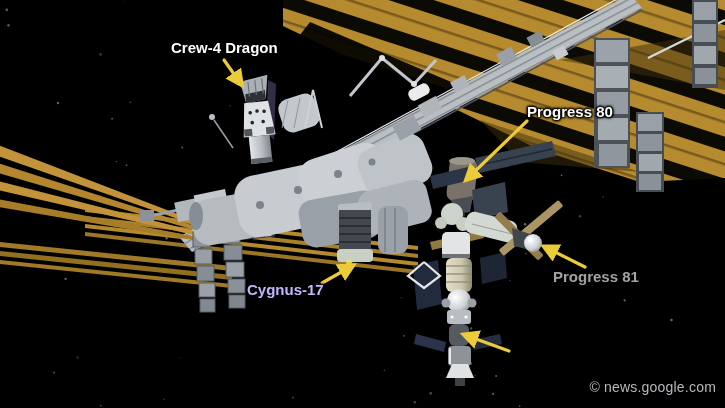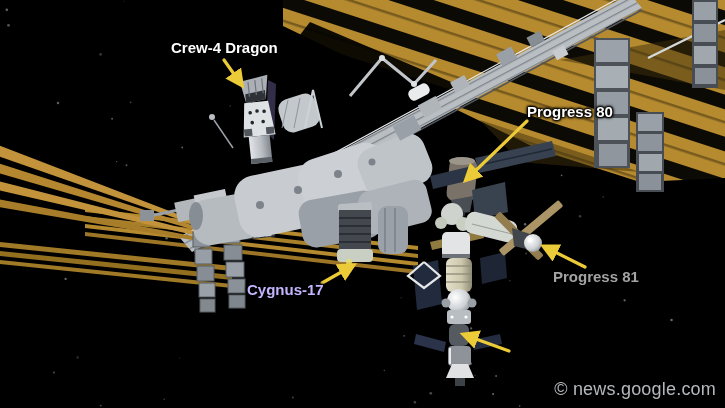--- a/index.html
+++ b/index.html
@@ -8,21 +8,21 @@
     overflow:hidden;font-family:Liberation Sans, sans-serif;
   }
   .stage svg{position:absolute;left:0;top:0;}
   .ann-label{
     position:absolute;color:#fff;font-weight:bold;font-size:15px;line-height:17px;
     white-space:nowrap;
     text-shadow:-1px -1px 2px #000,1px -1px 2px #000,-1px 1px 2px #000,1px 1px 2px #000,0 0 4px #000;
     z-index:5;
   }
   .watermark{
-    position:absolute;right:9px;top:379px;font-size:18px;color:#b4b8bc;
+    position:absolute;right:9px;top:379px;font-size:14px;color:#b4b8bc;
     letter-spacing:.2px;z-index:5;
   }
   #arrow-layer{z-index:4;}
   #iss-art{z-index:1;}
 </style>
 </head>
 <body>
 
 <div class="stage">
 

